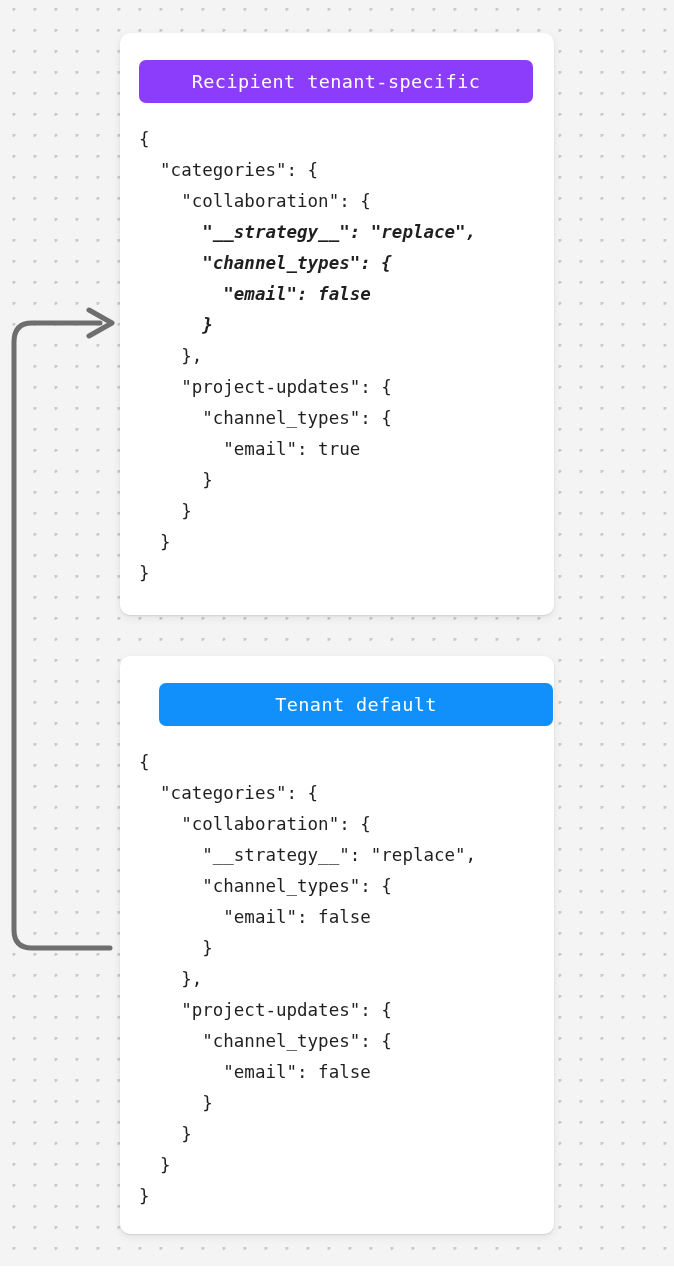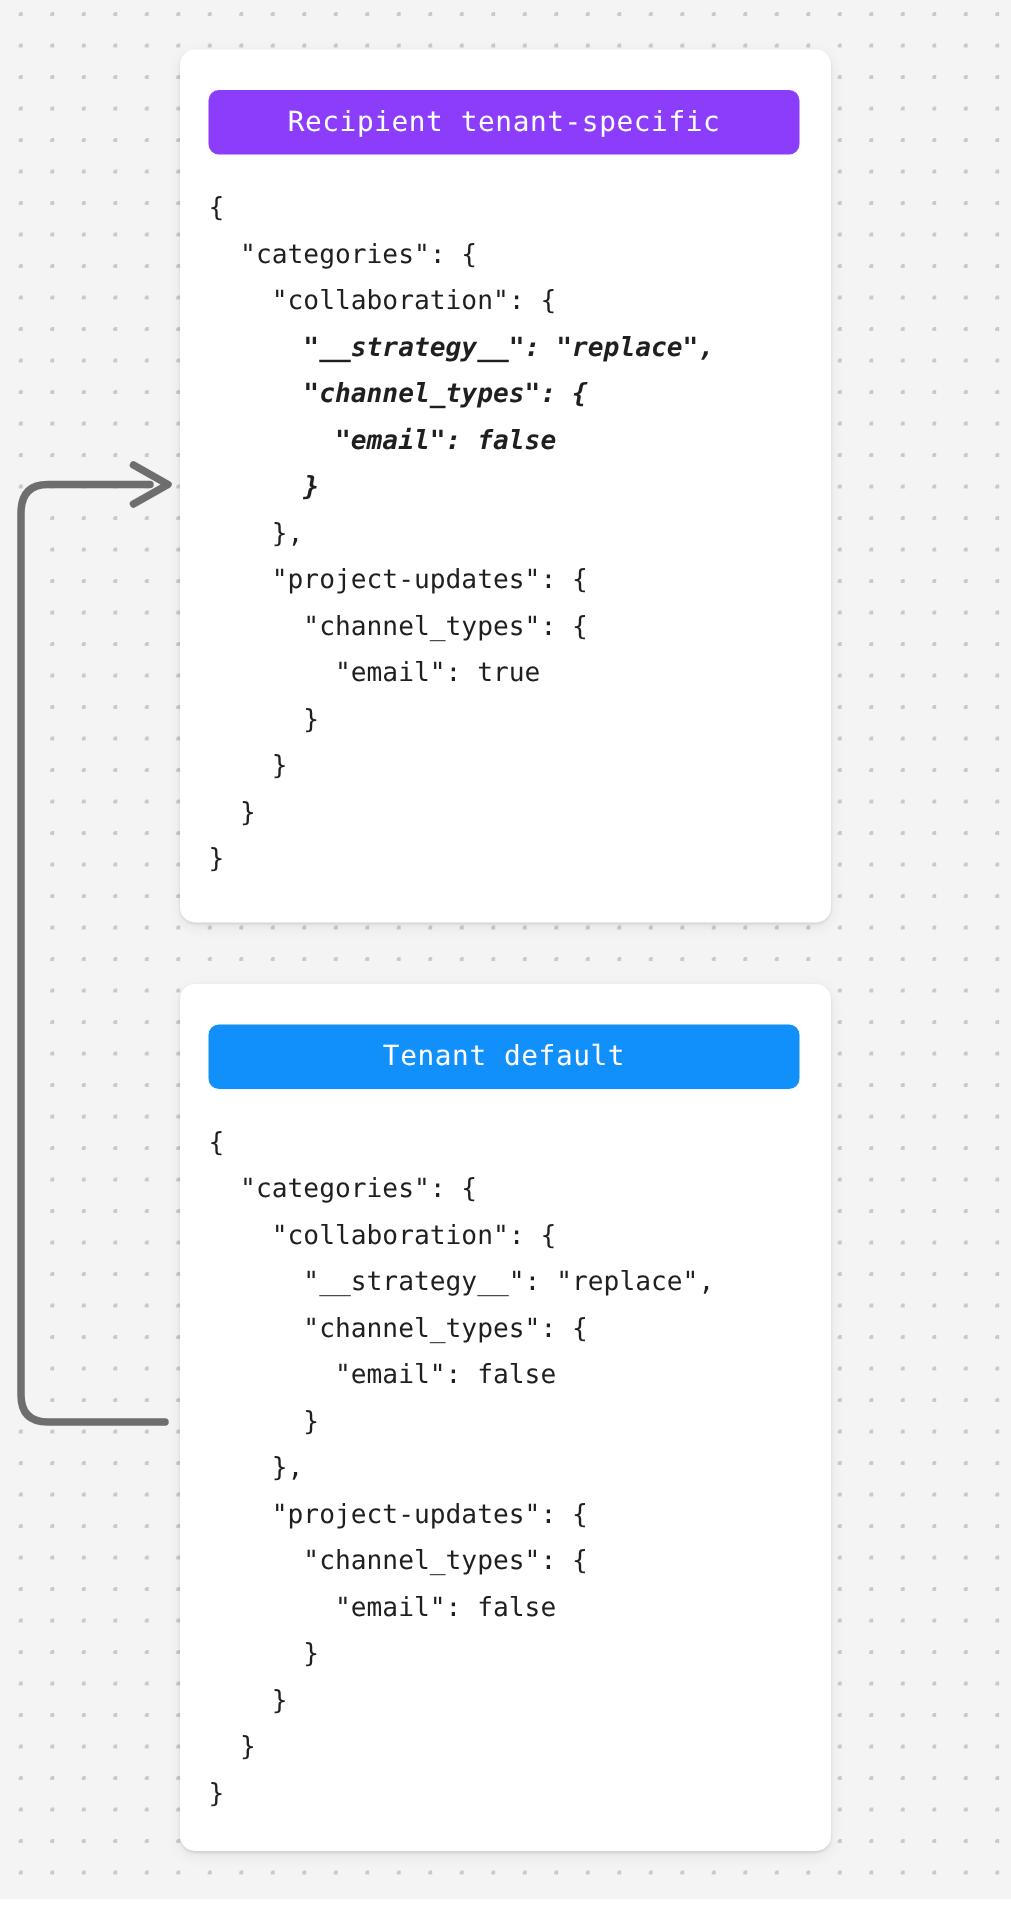--- a/index.html
+++ b/index.html
@@ -67,21 +67,21 @@
     display: flex;
     align-items: center;
     justify-content: center;
     color: #ffffff;
     font-family: "DejaVu Sans Mono", monospace;
     font-size: 18.5px;
     letter-spacing: 0.4px;
     white-space: nowrap;
   }
   #header-recipient { background: #8b3dfb; text-align: right; }
-  #header-tenant    { background: #1190fc; }
+  #header-tenant    { background: #1190fc; margin-left: 20px; }
 
   .code-block {
     position: absolute;
     left: 19px;
     top: 91px;
     right: 14px;
     font-family: "DejaVu Sans Mono", monospace;
     font-size: 17.5px;
     line-height: 31px;
     color: #1f1f1f;

